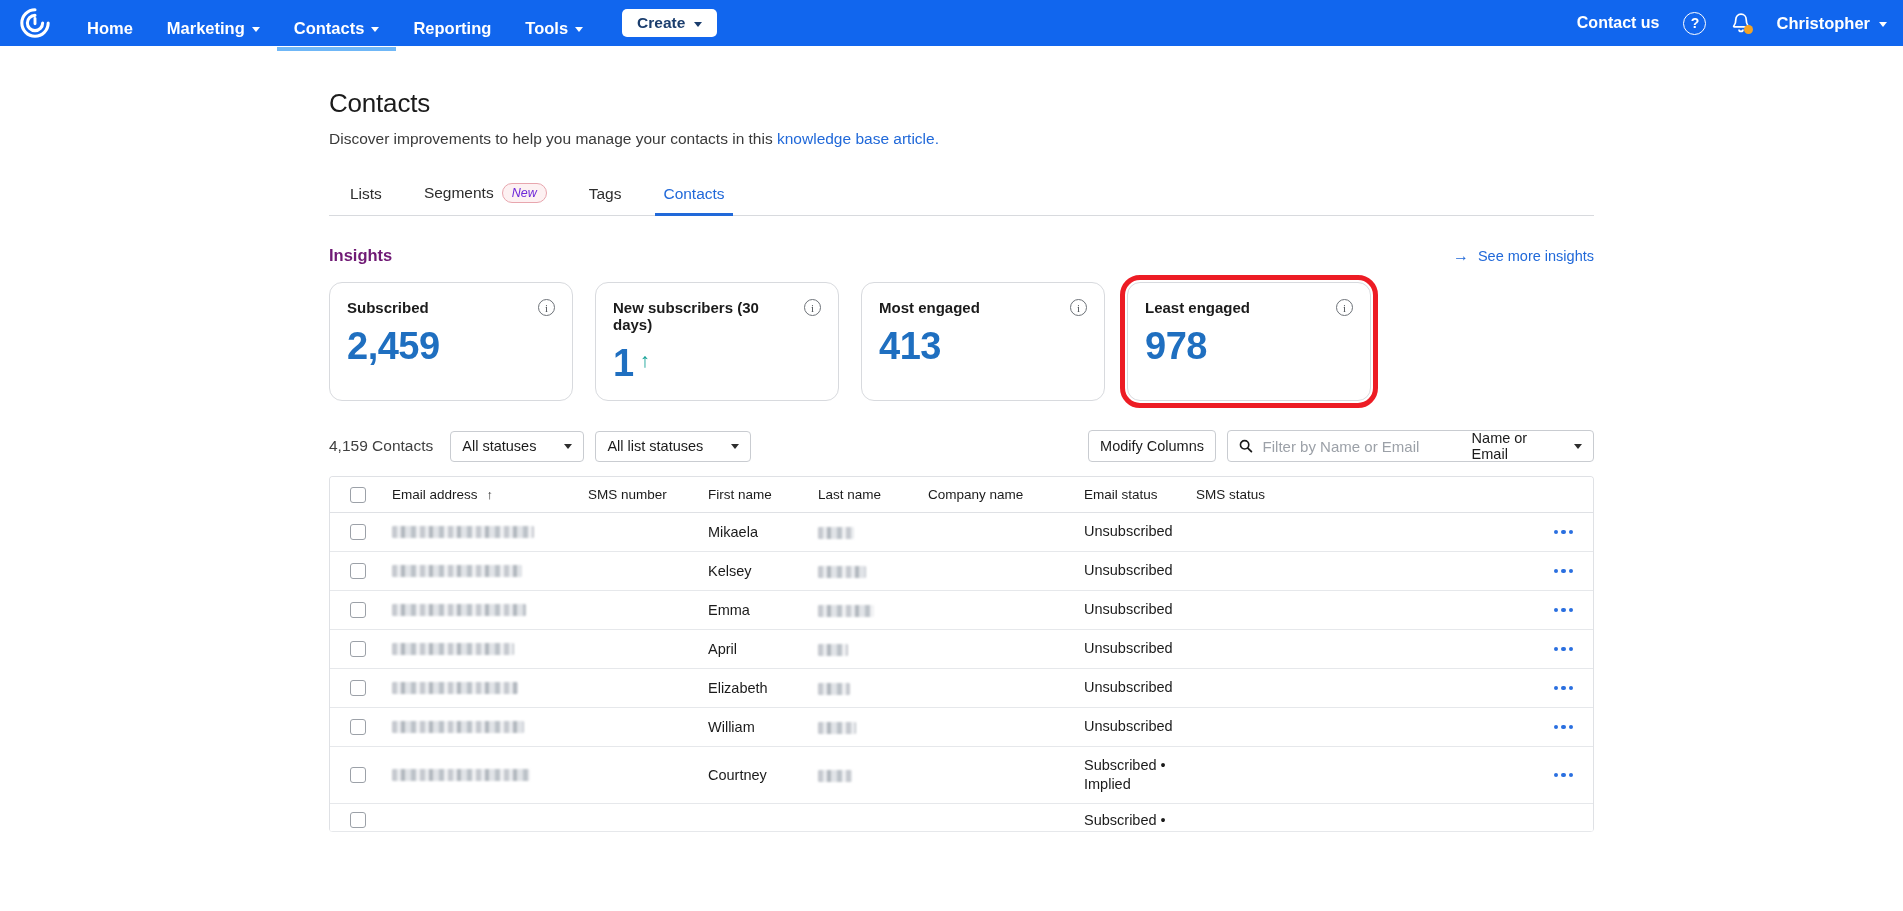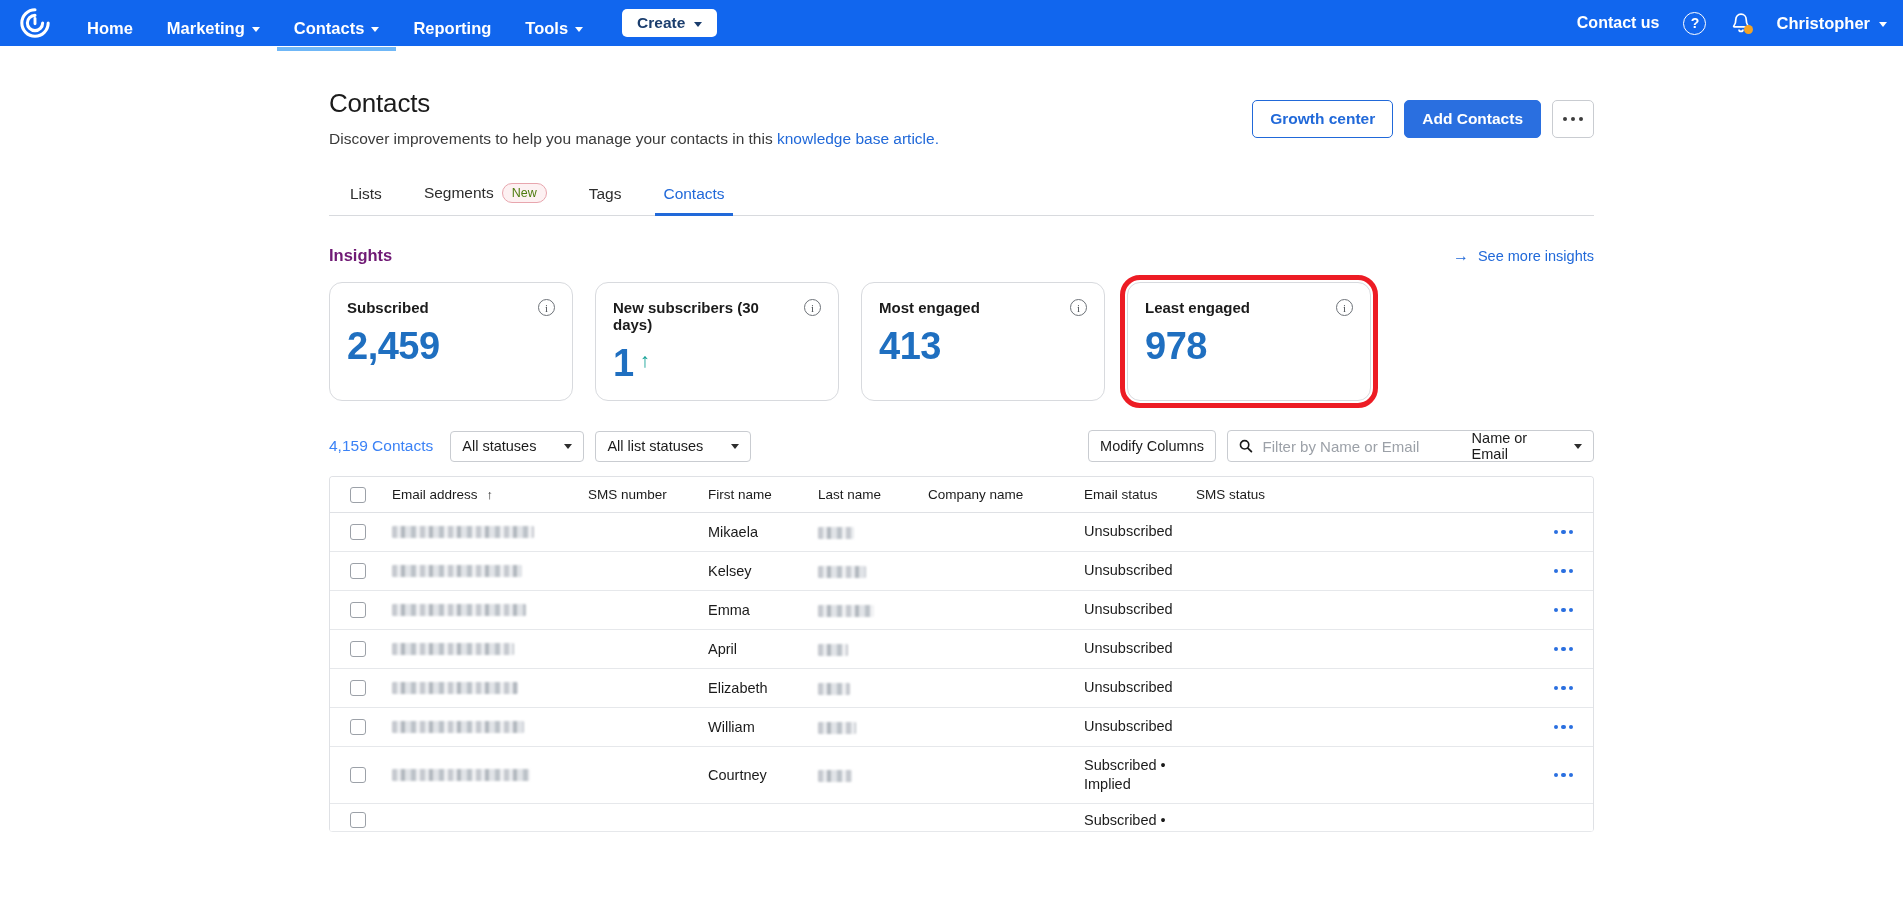--- a/index.html
+++ b/index.html
@@ -88,22 +88,22 @@
     padding: 9px 21px 12px 21px; font-size: 15.5px; color: #2d2d2d;
     cursor: pointer; display: flex; align-items: center; gap: 8px;
     position: relative;
   }
   .tab.active { color: #2169d9; }
   .tab.active::after {
     content: ""; position: absolute; left: 13px; right: 13px; bottom: -1px;
     height: 3px; background: #2169d9;
   }
   .badge-new {
-    border: 1px solid #e8a6ae; background: #fdf1f2; color: #4d7c0f;
-    font-size: 12.5px; border-radius: 11px; padding: 2px 9px;
+    border: 1px solid #e8a6ae; background: #fdf1f2; color: #6d28d9;
+    font-size: 12.5px; border-radius: 11px; padding: 2px 9px; font-style: italic;
   }
 
   
   .insights-head { display: flex; justify-content: space-between; align-items: center; margin-top: 30px; }
   .insights-title { font-size: 16.5px; font-weight: bold; color: #701a75; }
   .see-more { display: flex; align-items: center; gap: 9px; color: #2169d9; font-size: 14.5px; cursor: pointer; }
   .arrow-right { font-size: 16px; line-height: 1; }
 
   .cards { display: flex; gap: 22px; margin-top: 17px; }
   .card {
@@ -117,21 +117,21 @@
     color: #4c5156; font-size: 11px; display: flex; align-items: center;
     justify-content: center; font-family: "Liberation Serif", serif; cursor: pointer;
     flex-shrink: 0; margin-left: 6px;
   }
   .card-value { font-size: 38px; font-weight: bold; color: #1f6fc0; margin-top: 9px; letter-spacing: -0.5px; }
   .card-value .uparrow { font-size: 20px; color: #17a398; font-weight: normal; margin-left: 6px; vertical-align: 9px; }
   .card.highlight { outline: 5px solid #ed1c24; outline-offset: 2px; }
 
   
   .toolbar { display: flex; align-items: center; margin-top: 29px; }
-  .count { font-size: 15.5px; color: #3b82f6; margin-right: 17px; }
+  .count { font-size: 15.5px; color: #404040; margin-right: 17px; }
   .select {
     height: 31px; border: 1px solid #c9ccd1; border-radius: 4px; background: #fff;
     display: flex; align-items: center; gap: 28px; padding: 0 11px;
     font-size: 14.5px; color: #1b1b1b; cursor: pointer; margin-right: 11px;
   }
   .caret-dark { width: 0; height: 0; border-left: 4.5px solid transparent;
     border-right: 4.5px solid transparent; border-top: 5.5px solid #2d2d2d; }
   .toolbar-right { margin-left: auto; display: flex; align-items: center; gap: 11px; }
   .search-box {
     width: 367px; height: 32px; border: 1px solid #c9ccd1; border-radius: 4px;
@@ -234,29 +234,20 @@
 <div class="page">
  <div class="content">
 
   <div class="page-head">
     <div>
       <h1 class="page-title">Contacts</h1>
       <div class="page-sub">
         <span>Discover improvements to help you manage your contacts in this </span><a href="#">knowledge base article.</a>
       </div>
     </div>
-    <div class="head-actions">
-      <div class="btn btn-outline">Growth center</div>
-      <div class="btn btn-primary">Add Contacts</div>
-      <div class="btn-more">
-        <i class="dot3"></i>
-        <i class="dot3"></i>
-        <i class="dot3"></i>
-      </div>
-    </div>
   </div>
 
   <div class="tabs">
     <div class="tab">
       <span>Lists</span>
     </div>
     <div class="tab">
       <span>Segments</span>
       <span class="badge-new">New</span>
     </div>

